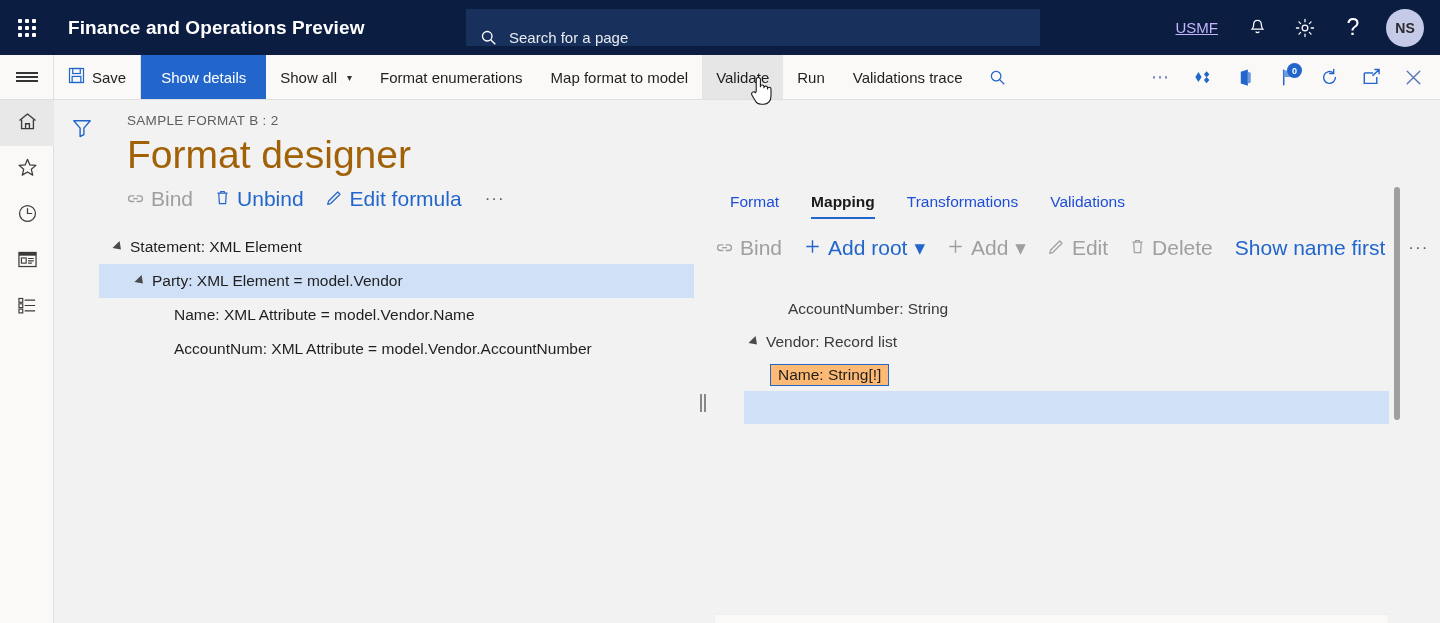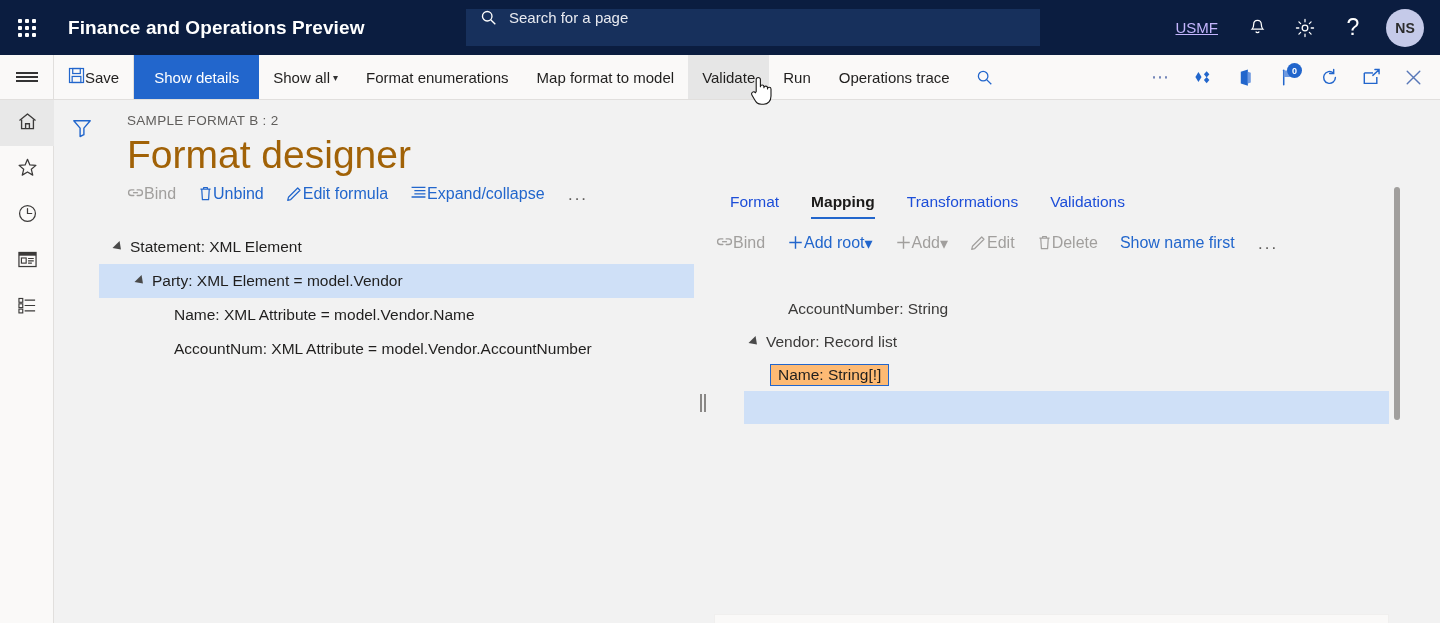--- a/index.html
+++ b/index.html
@@ -28,21 +28,21 @@
     display: grid; grid-template-columns: repeat(3, 4px);
     grid-template-rows: repeat(3, 4px); gap: 3px;
   }
   .waffle-grid i { display:block; width:4px; height:4px; background:#fff; border-radius:1px; }
   .app-title {
     color: #ffffff; font-size: 19px; font-weight: 700;
     margin-left: 14px; letter-spacing: .1px; white-space: nowrap;
   }
   .search-box {
     position: absolute; left: 466px; top: 9px; width: 574px; height: 37px;
-    background: #17305c; display: flex; align-items: flex-start;
+    background: #17305c; display: flex; align-items: flex-end;
     padding: 0 14px; cursor: text;
   }
   .search-box .mag { margin-right: 12px; display: flex; }
   .search-box .ph { color: #e8eaf0; font-size: 15px; }
   .top-right {
     position: absolute; right: 0; top: 0; height: 55px;
     display: flex; align-items: center; padding-right: 16px; gap: 6px;
   }
   .top-right .company {
     color: #c4b5fd; font-size: 15px; padding: 0 12px; cursor: pointer; text-decoration: underline;
@@ -63,21 +63,21 @@
     position: absolute; left: 0; top: 55px; width: 1440px; height: 45px;
     background: #faf9f8; border-bottom: 1px solid #e1dfdd;
     display: flex; align-items: stretch;
   }
   .hamburger {
     width: 54px; display:flex; align-items:center; justify-content:center;
     cursor: pointer; border-right: 1px solid #e1dfdd;
   }
   .hamburger i { display:block; width:22px; height:1.6px; background:#333; margin:2.6px 0; }
   .cmd-btn {
-    display: flex; align-items: center; 
+    display: flex; align-items: center; gap: 7px;
     padding: 0 14px; font-size: 15px; color: #201f1e; cursor: pointer;
     white-space: nowrap;
   }
   .cmd-btn.sep-right { border-right: 1px solid #e1dfdd; }
   .cmd-btn.primary { background: #2266cc; color: #ffffff; padding: 0 20px; }
   .cmd-btn.hovered { background: #e6e6e6; }
   .cmd-btn .chev { font-size: 10px; color: #333; margin-left: 3px; }
   .cmd-right {
     margin-left: auto; display: flex; align-items: center; gap: 0;
     padding-right: 6px;
@@ -122,22 +122,22 @@
   }
   .page-title {
     position: absolute; left: 28px; top: 33px;
     font-size: 39px; font-weight: 400; color: #a16207;
   }
 
   
   .left-pane { position: absolute; left: 0; top: 82px; width: 595px; height: 441px; }
   .tool-row { display: flex; align-items: center; padding-left: 28px; height: 34px; }
   .tool-btn {
-    display:flex; align-items:flex-start; padding: 0 11px; height: 28px;
-    font-size: 16px; color: #2266cc; cursor: pointer; white-space: nowrap;
+    display:flex; align-items:center; gap:7px; padding: 0 11px; height: 28px;
+    font-size: 21px; color: #2266cc; cursor: pointer; white-space: nowrap;
   }
   .tool-btn:first-child { padding-left: 0; }
   .tool-btn.disabled { color: #a19f9d; cursor: default; }
   .tool-dots { padding: 0 12px; font-size: 17px; color: #605e5c; cursor:pointer; letter-spacing:1px; }
 
   .tree { position: absolute; left: 0; top: 48px; width: 595px; }
   .tnode {
     display: flex; align-items: center; height: 34px;
     font-size: 15.5px; color: #201f1e; cursor: pointer; white-space: nowrap;
   }
@@ -291,21 +291,21 @@
 
   <div class="cmd-btn hovered">
     <span>Validate</span>
   </div>
 
   <div class="cmd-btn">
     <span>Run</span>
   </div>
 
   <div class="cmd-btn">
-    <span>Operations trace</span>
+    <span>Validations trace</span>
   </div>
 
   <div class="cmd-icon">
     <svg width="17" height="17" viewBox="0 0 20 20">
         <circle cx="8.4" cy="8.4" r="5.6" fill="none" stroke="#2266cc" stroke-width="1.5"></circle>
         <line x1="12.5" y1="12.5" x2="18" y2="18" stroke="#2266cc" stroke-width="1.5"></line>
       </svg>
   </div>
 
   <div class="cmd-right">
@@ -432,28 +432,20 @@
         <span>Unbind</span>
       </div>
       <div class="tool-btn">
         <span>
           <svg width="17" height="17" viewBox="0 0 18 18">
               <path d="M2.6 13 12.4 3.2l2.4 2.4L5 15.4l-3.2.8z" fill="none" stroke="#2266cc" stroke-width="1.3" stroke-linejoin="round"></path>
             </svg>
         </span>
         <span>Edit formula</span>
       </div>
-      <div class="tool-btn">
-        <span>
-          <svg width="17" height="15" viewBox="0 0 18 16">
-              <path d="M1.6 2.6h14.8M4.6 6h11.8M4.6 9.4h11.8M1.6 12.8h14.8" stroke="#2266cc" stroke-width="1.4"></path>
-            </svg>
-        </span>
-        <span>Expand/collapse</span>
-      </div>
       <div class="tool-dots">···</div>
     </div>
 
     <div class="tree">
       <div class="tnode" style="padding-left:9px;">
         <span class="tw expander">
             <i class="tri"></i>
           </span>
         <span>Statement: XML Element</span>
       </div>

